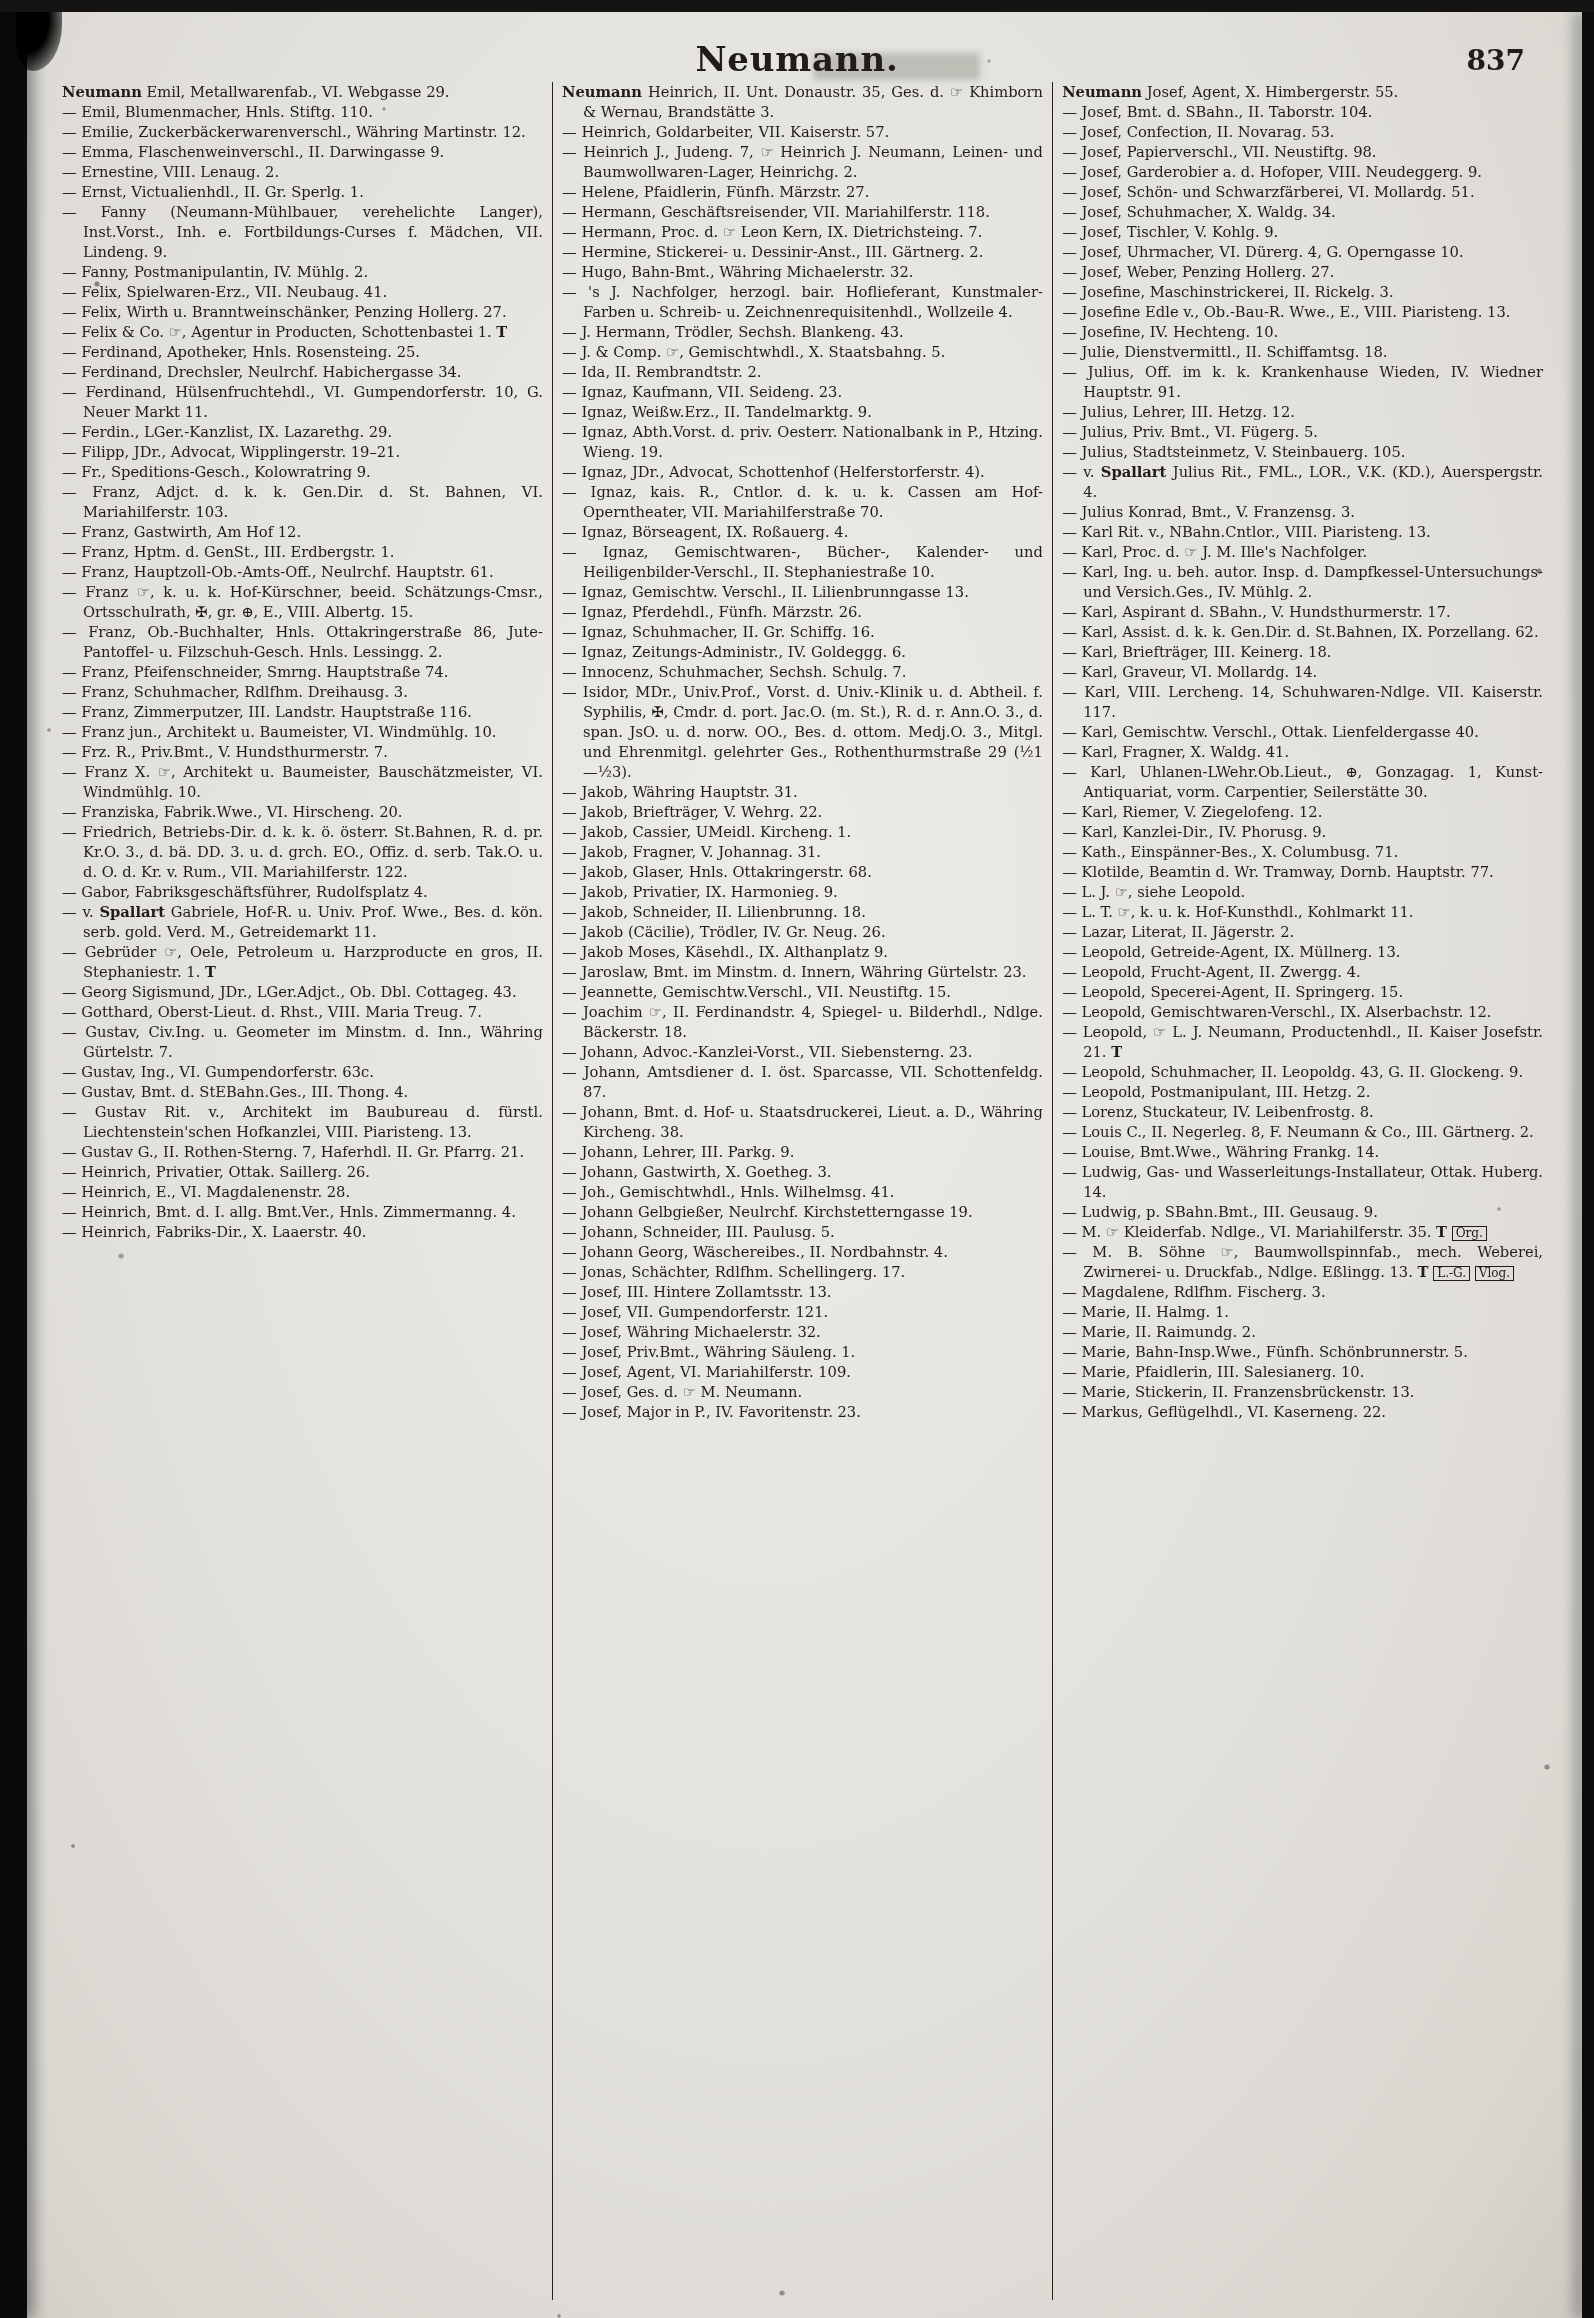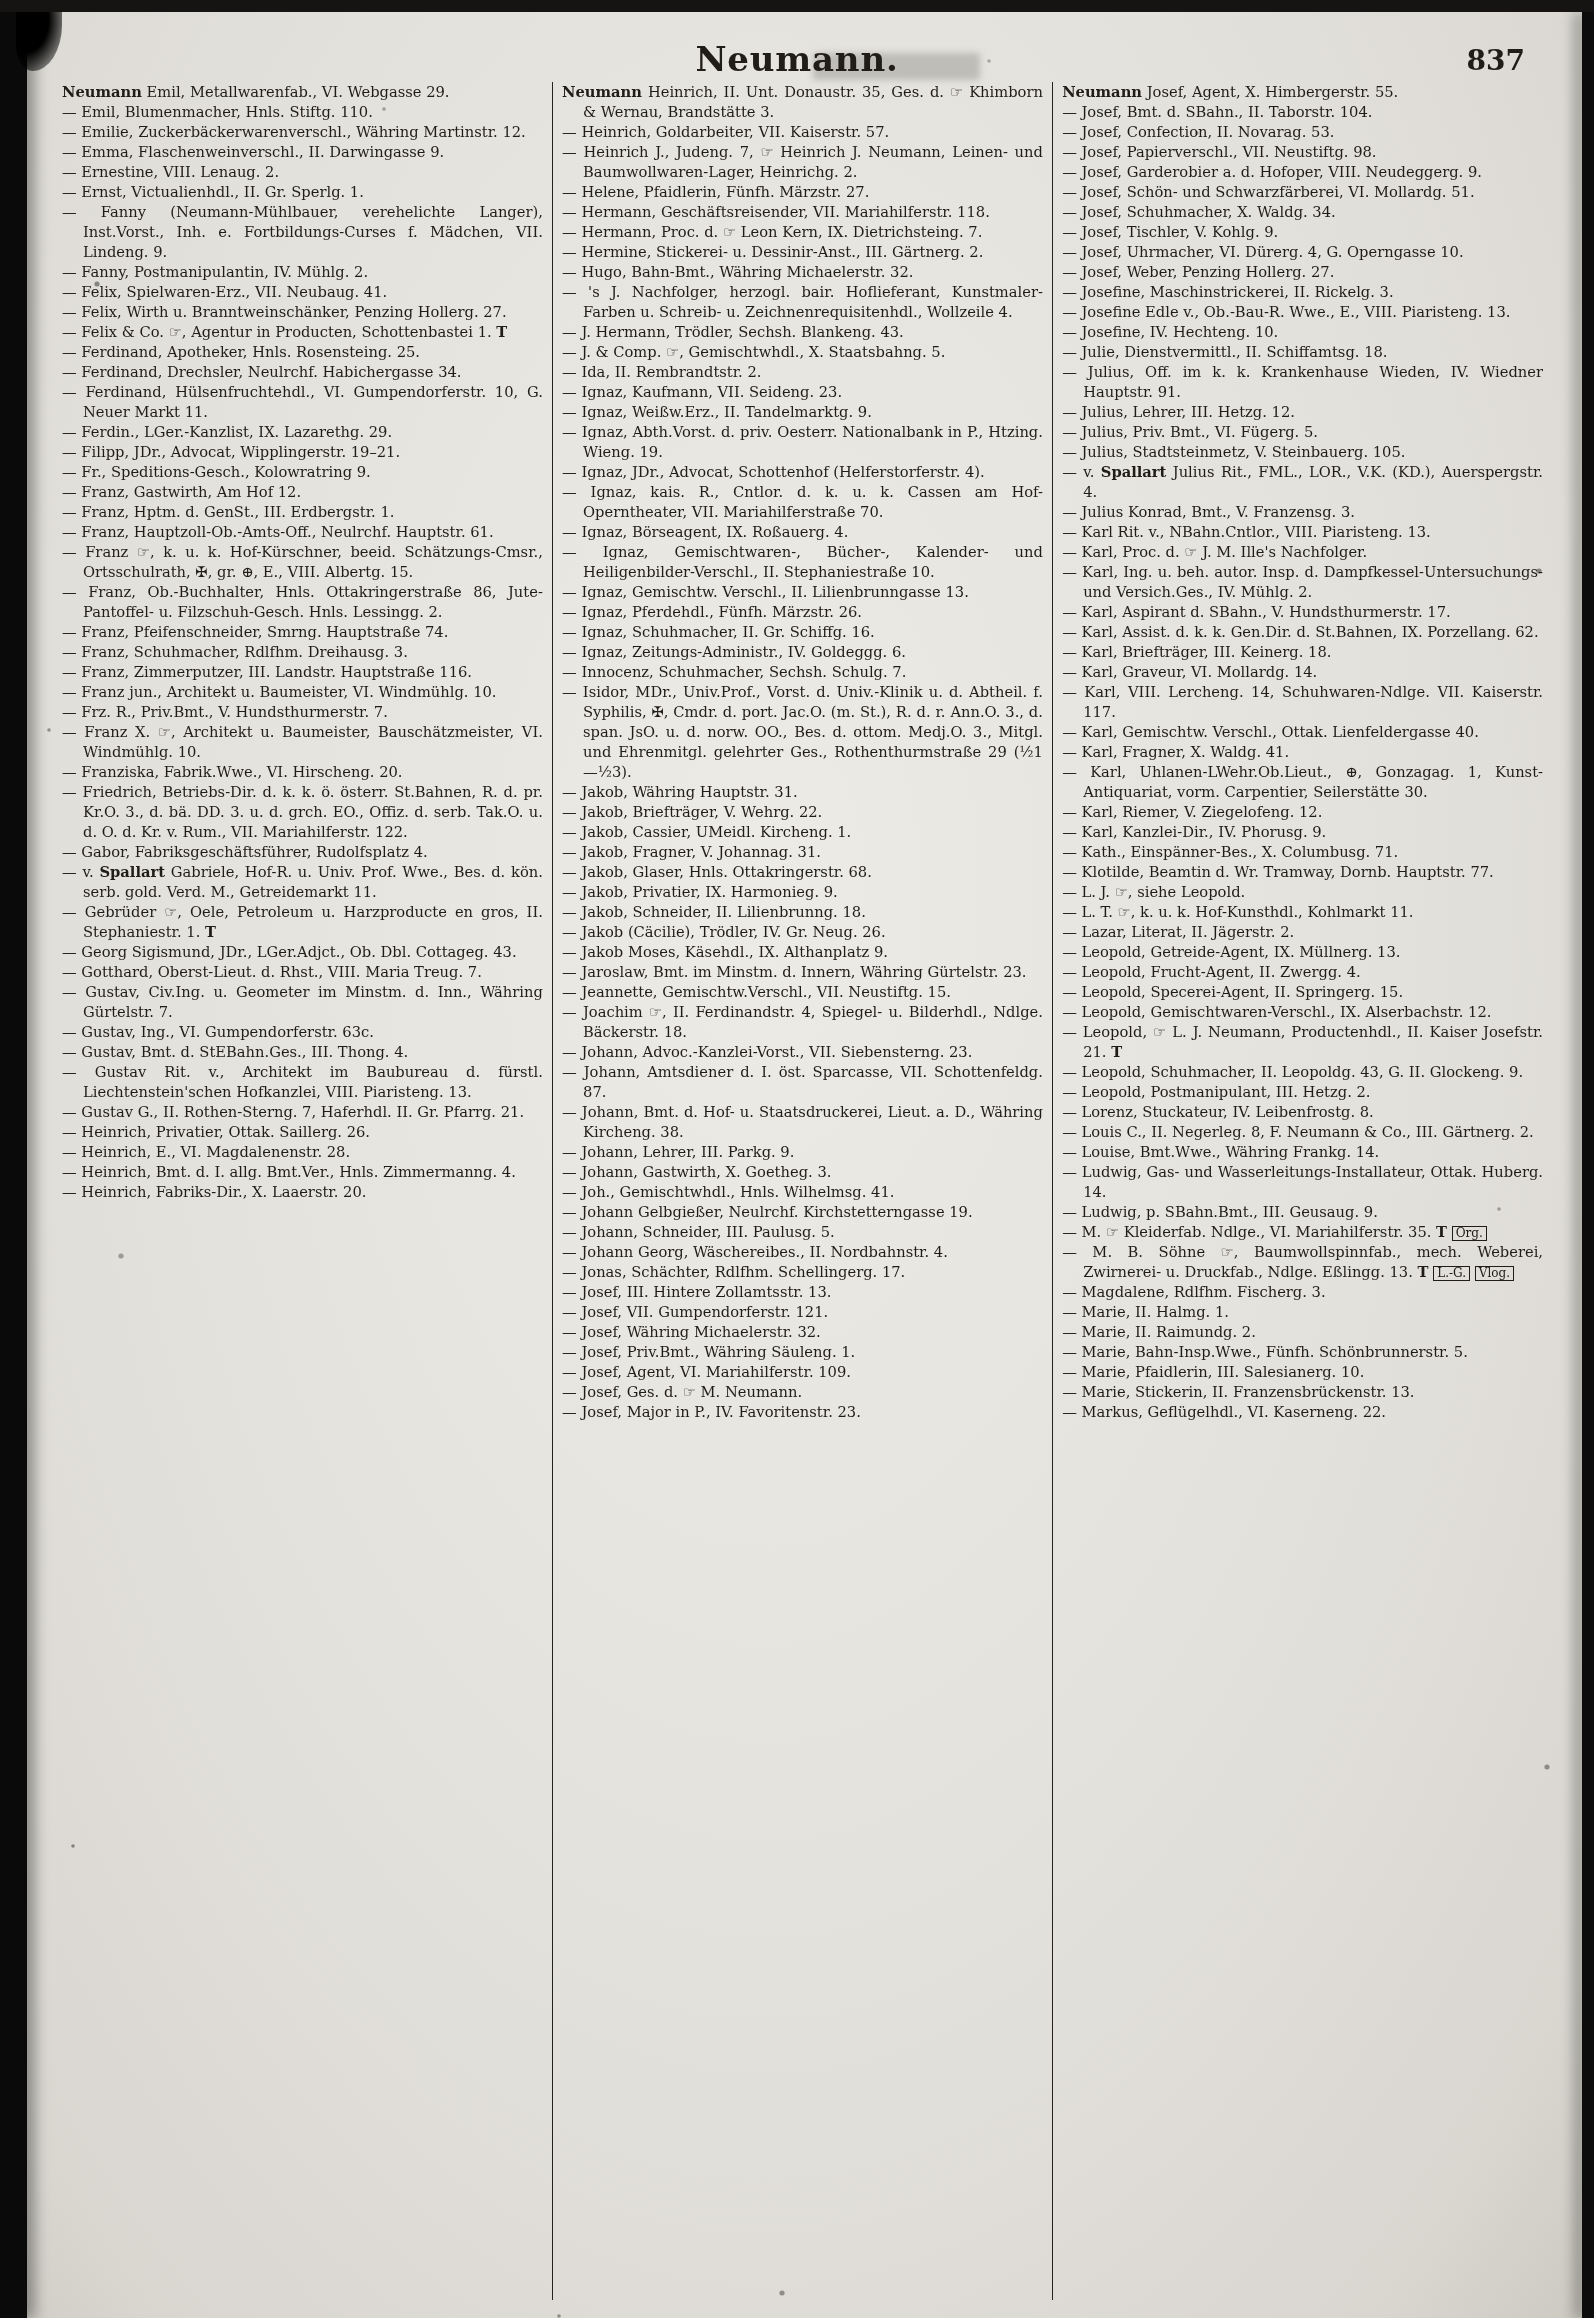--- a/index.html
+++ b/index.html
@@ -123,20 +123,21 @@
         <p class="entry">— Fanny, Postmanipulantin, IV. Mühlg. 2.</p>
         <p class="entry">— Felix, Spielwaren-Erz., VII. Neubaug. 41.</p>
         <p class="entry">— Felix, Wirth u. Branntweinschänker, Penzing Hollerg. 27.</p>
         <p class="entry">— Felix &amp; Co. ☞, Agentur in Producten, Schottenbastei 1. <b class="tel">T</b></p>
         <p class="entry">— Ferdinand, Apotheker, Hnls. Rosensteing. 25.</p>
         <p class="entry">— Ferdinand, Drechsler, Neulrchf. Habichergasse 34.</p>
         <p class="entry">— Ferdinand, Hülsenfruchtehdl., VI. Gumpendorferstr. 10, G. Neuer Markt 11.</p>
         <p class="entry">— Ferdin., LGer.-Kanzlist, IX. Lazarethg. 29.</p>
         <p class="entry">— Filipp, JDr., Advocat, Wipplingerstr. 19–21.</p>
         <p class="entry">— Fr., Speditions-Gesch., Kolowratring 9.</p>
+        <p class="entry">— Franz, Adjct. d. k. k. Gen.Dir. d. St. Bahnen, VI. Mariahilferstr. 103.</p>
         <p class="entry">— Franz, Gastwirth, Am Hof 12.</p>
         <p class="entry">— Franz, Hptm. d. GenSt., III. Erdbergstr. 1.</p>
         <p class="entry">— Franz, Hauptzoll-Ob.-Amts-Off., Neulrchf. Hauptstr. 61.</p>
         <p class="entry">— Franz ☞, k. u. k. Hof-Kürschner, beeid. Schätzungs-Cmsr., Ortsschulrath, ✠, gr. ⊕, E., VIII. Albertg. 15.</p>
         <p class="entry">— Franz, Ob.-Buchhalter, Hnls. Ottakringerstraße 86, Jute-Pantoffel- u. Filzschuh-Gesch. Hnls. Lessingg. 2.</p>
         <p class="entry">— Franz, Pfeifenschneider, Smrng. Hauptstraße 74.</p>
         <p class="entry">— Franz, Schuhmacher, Rdlfhm. Dreihausg. 3.</p>
         <p class="entry">— Franz, Zimmerputzer, III. Landstr. Hauptstraße 116.</p>
         <p class="entry">— Franz jun., Architekt u. Baumeister, VI. Windmühlg. 10.</p>
         <p class="entry">— Frz. R., Priv.Bmt., V. Hundsthurmerstr. 7.</p>
@@ -149,21 +150,21 @@
         <p class="entry">— Georg Sigismund, JDr., LGer.Adjct., Ob. Dbl. Cottageg. 43.</p>
         <p class="entry">— Gotthard, Oberst-Lieut. d. Rhst., VIII. Maria Treug. 7.</p>
         <p class="entry">— Gustav, Civ.Ing. u. Geometer im Minstm. d. Inn., Währing Gürtelstr. 7.</p>
         <p class="entry">— Gustav, Ing., VI. Gumpendorferstr. 63c.</p>
         <p class="entry">— Gustav, Bmt. d. StEBahn.Ges., III. Thong. 4.</p>
         <p class="entry">— Gustav Rit. v., Architekt im Baubureau d. fürstl. Liechtenstein'schen Hofkanzlei, VIII. Piaristeng. 13.</p>
         <p class="entry">— Gustav G., II. Rothen-Sterng. 7, Haferhdl. II. Gr. Pfarrg. 21.</p>
         <p class="entry">— Heinrich, Privatier, Ottak. Saillerg. 26.</p>
         <p class="entry">— Heinrich, E., VI. Magdalenenstr. 28.</p>
         <p class="entry">— Heinrich, Bmt. d. I. allg. Bmt.Ver., Hnls. Zimmermanng. 4.</p>
-        <p class="entry">— Heinrich, Fabriks-Dir., X. Laaerstr. 20.</p>
+        <p class="entry">— Heinrich, Fabriks-Dir., X. Laaerstr. 40.</p>
       </section>
     <div class="rule"></div>
     <section class="col">
         <p class="entry"><b>Neumann</b> Heinrich, II. Unt. Donaustr. 35, Ges. d. ☞ Khimborn &amp; Wernau, Brandstätte 3.</p>
         <p class="entry">— Heinrich, Goldarbeiter, VII. Kaiserstr. 57.</p>
         <p class="entry">— Heinrich J., Judeng. 7, ☞ Heinrich J. Neumann, Leinen- und Baumwollwaren-Lager, Heinrichg. 2.</p>
         <p class="entry">— Helene, Pfaidlerin, Fünfh. Märzstr. 27.</p>
         <p class="entry">— Hermann, Geschäftsreisender, VII. Mariahilferstr. 118.</p>
         <p class="entry">— Hermann, Proc. d. ☞ Leon Kern, IX. Dietrichsteing. 7.</p>
         <p class="entry">— Hermine, Stickerei- u. Dessinir-Anst., III. Gärtnerg. 2.</p>

